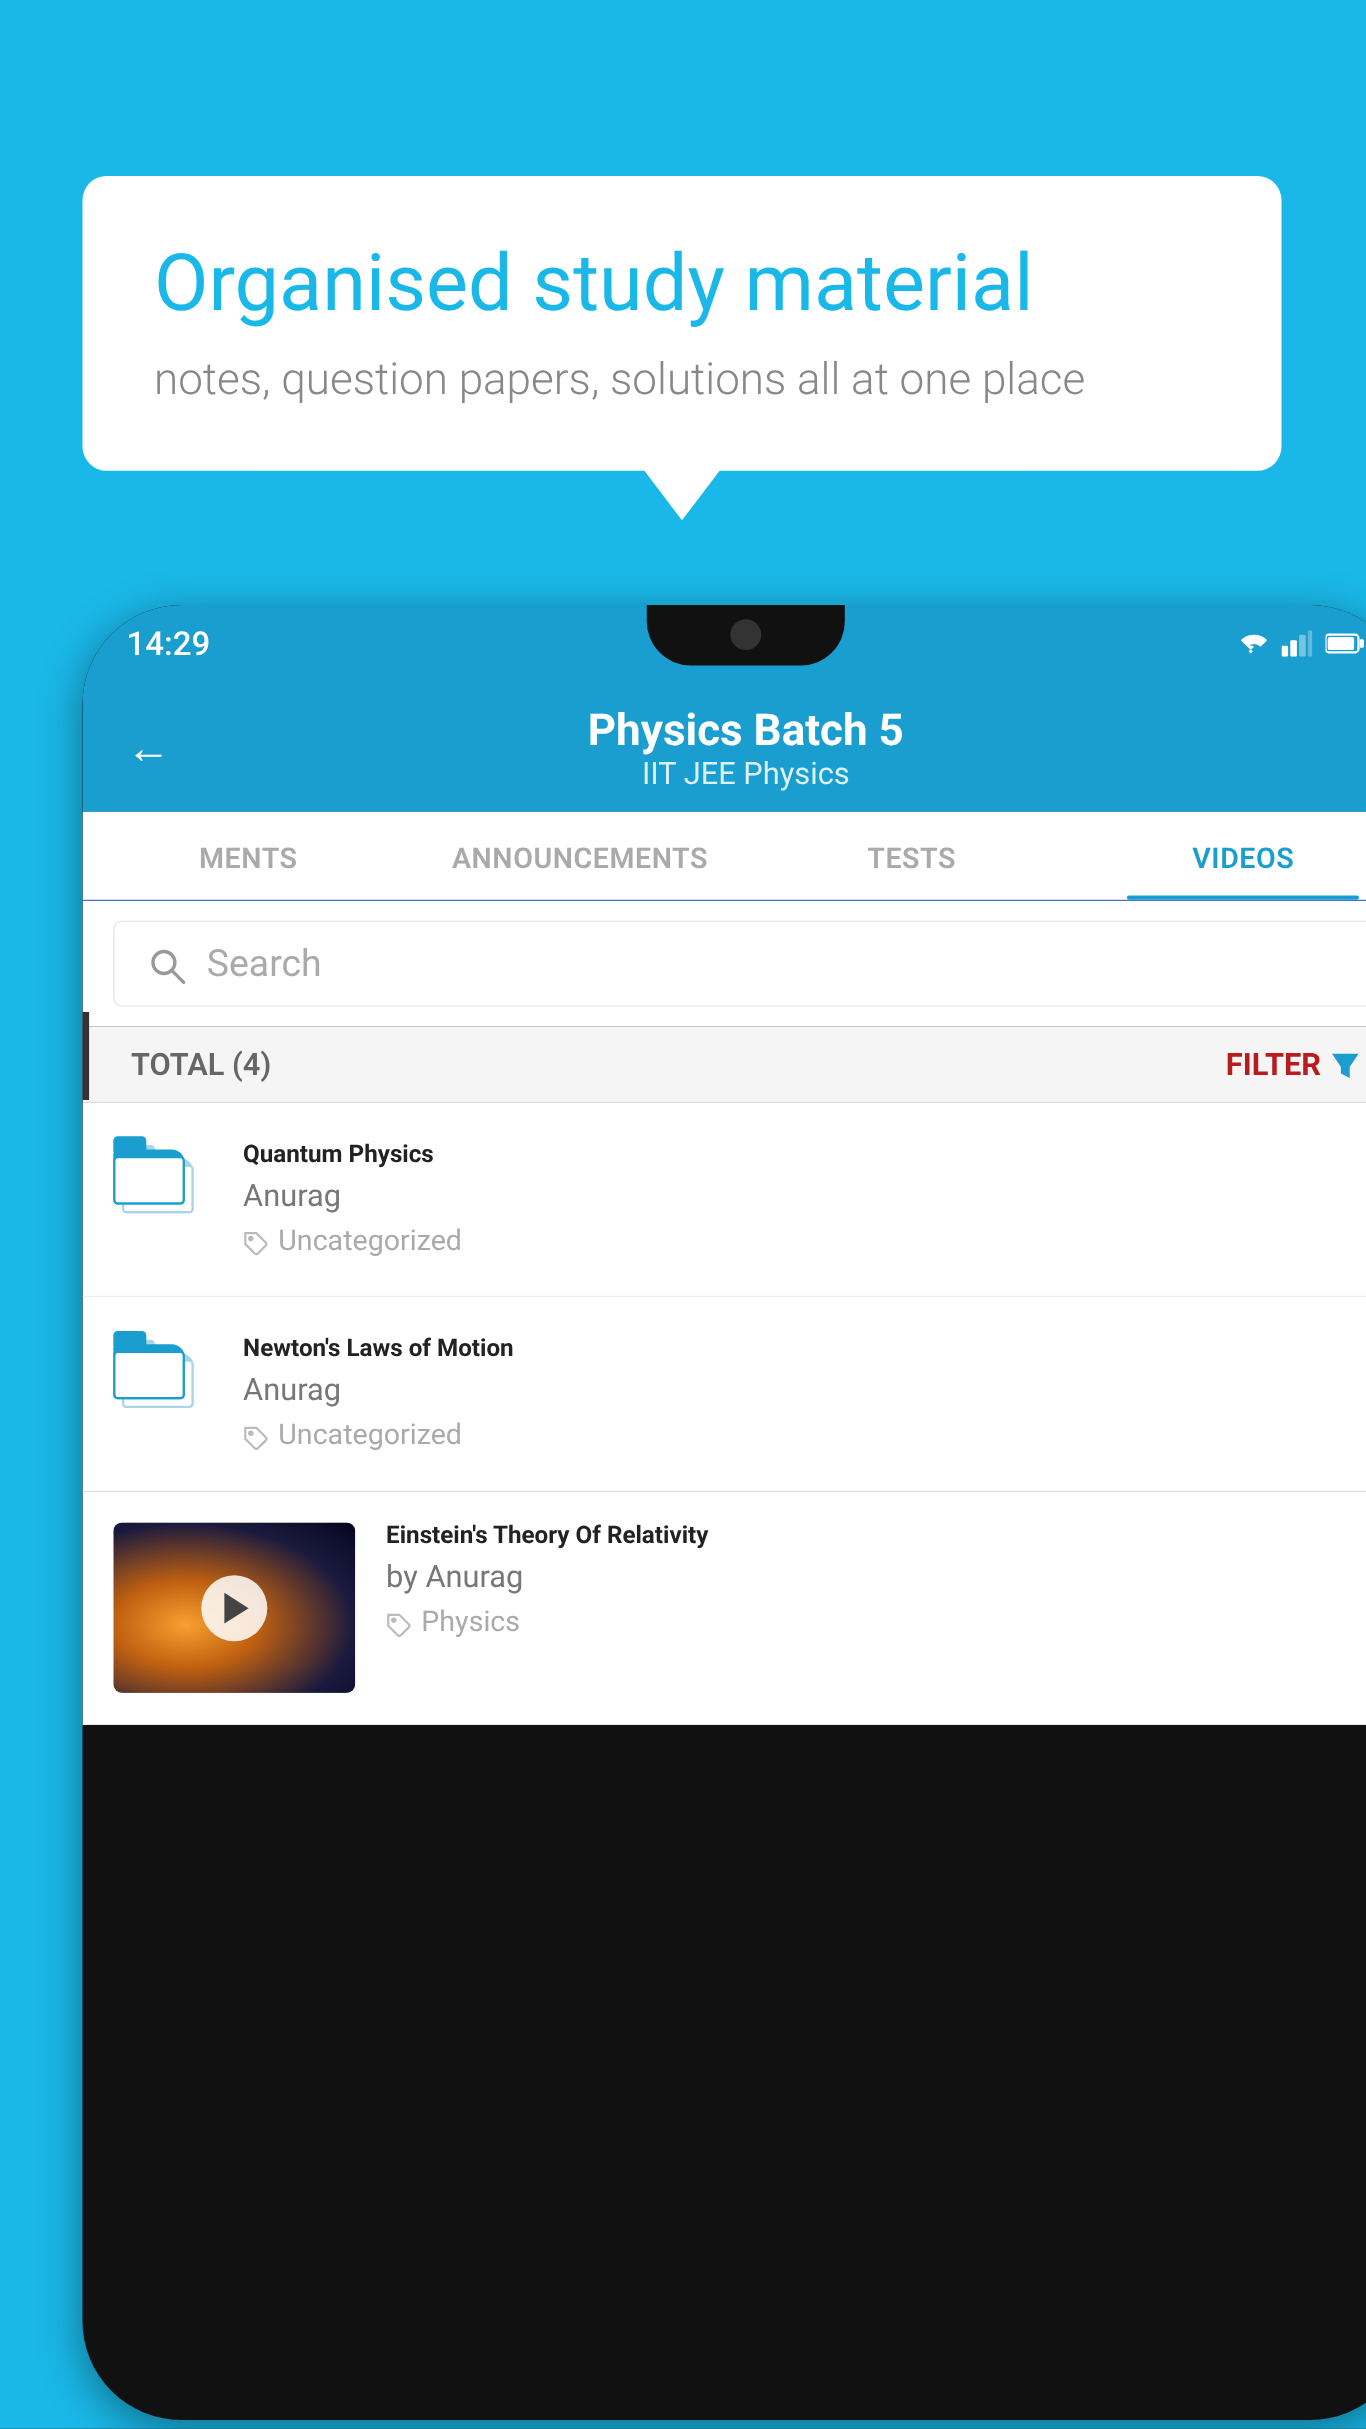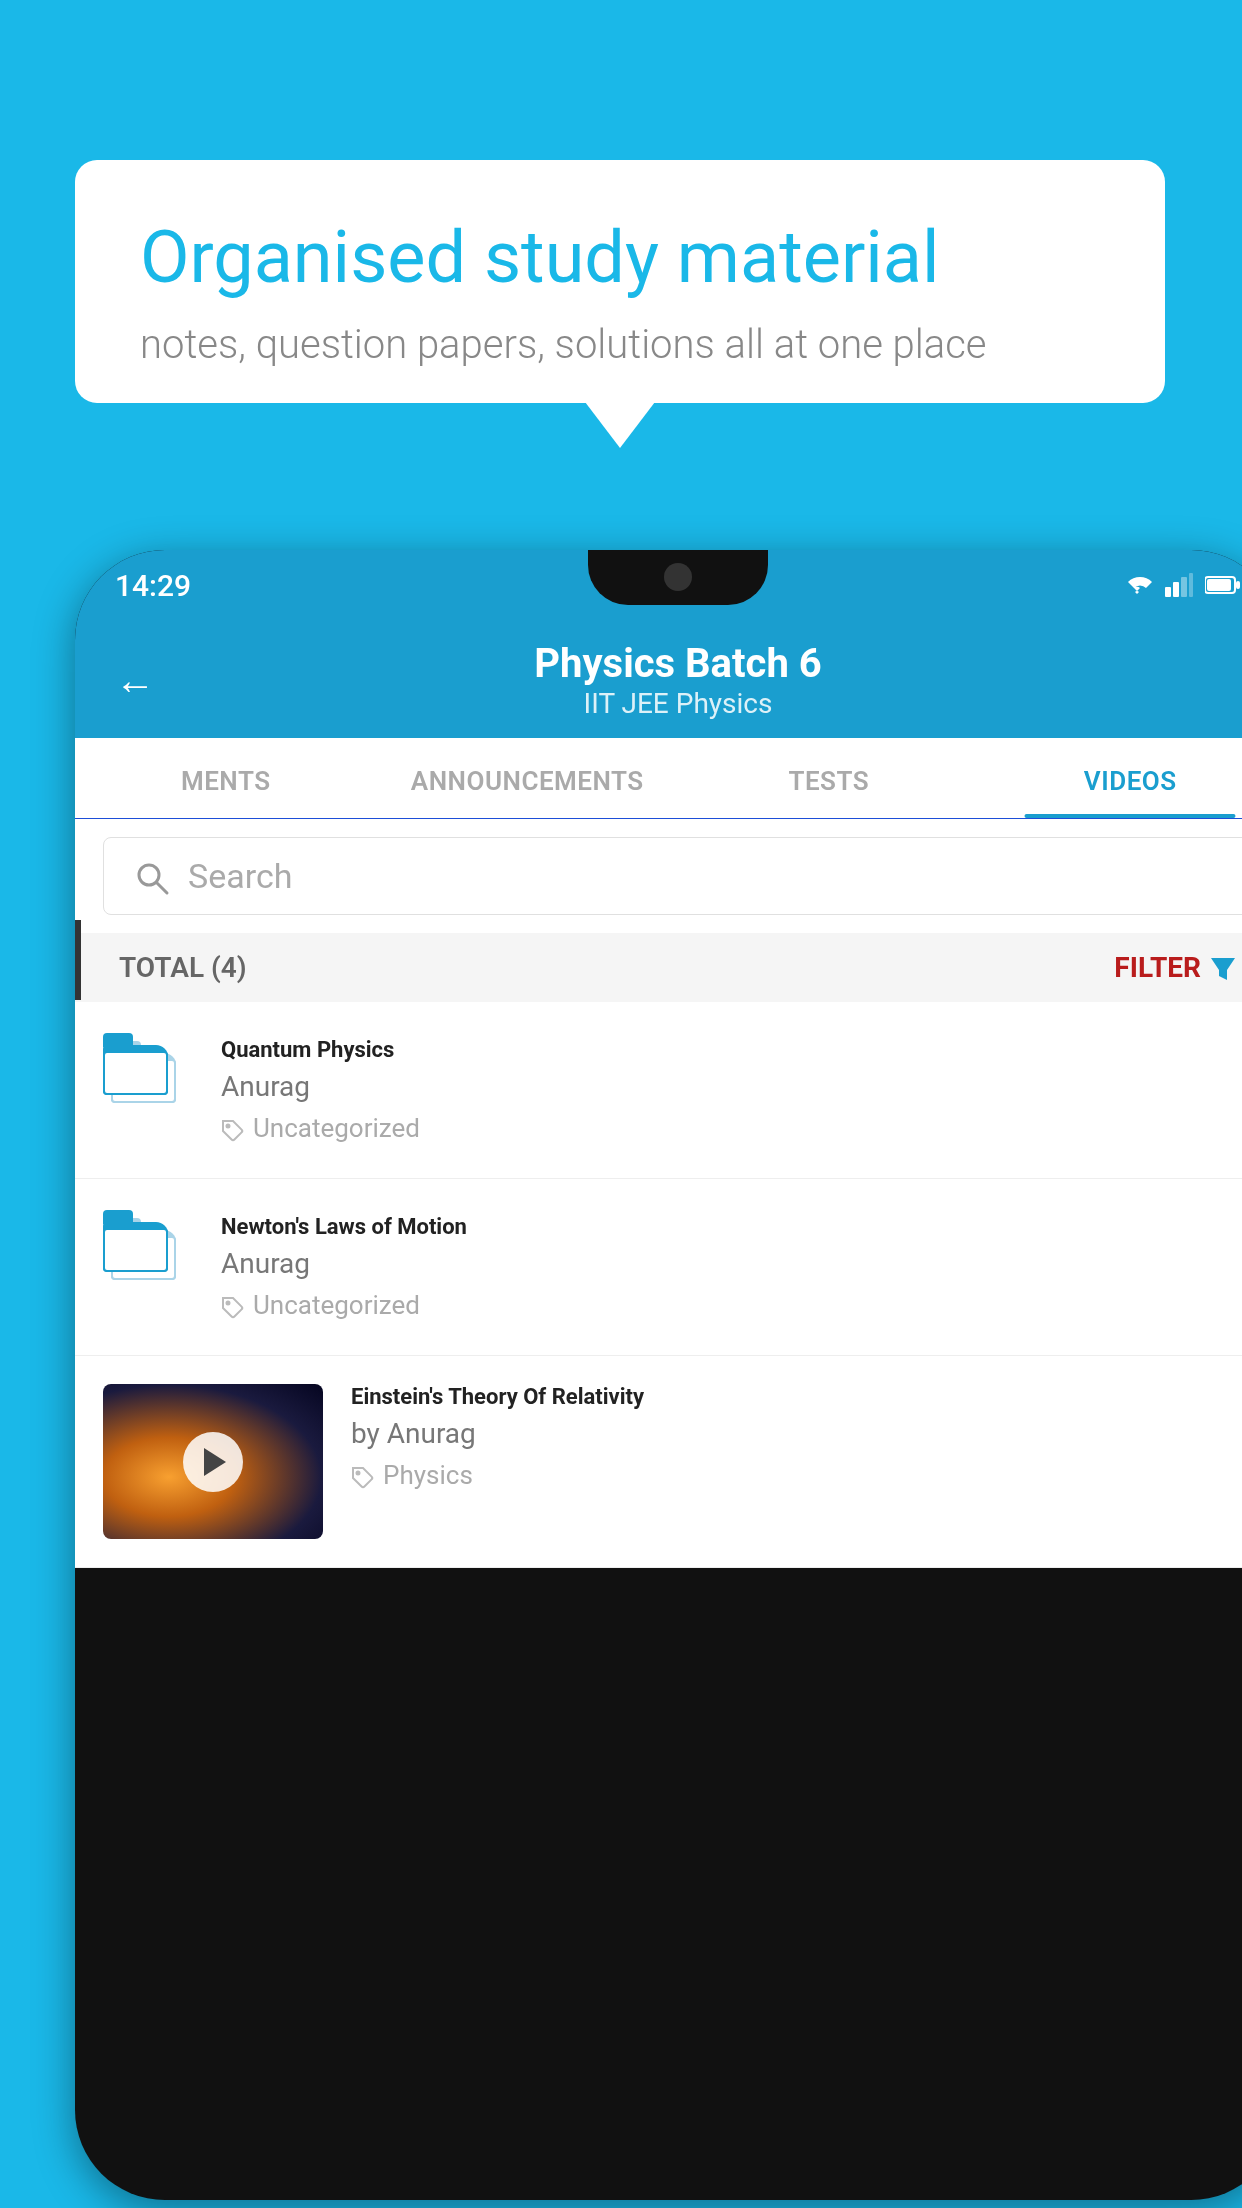--- a/index.html
+++ b/index.html
@@ -14,21 +14,21 @@
     }
 
     
     .speech-bubble {
       position: absolute;
       top: 160px;
       left: 75px;
       width: 1090px;
       background: white;
       border-radius: 22px;
-      padding: 55px 65px 35px 65px;
+      padding: 55px 65px 60px 65px;
     }
     .speech-bubble::after {
       content: '';
       position: absolute;
       bottom: -45px;
       left: 50%;
       transform: translateX(-50%);
       width: 0;
       height: 0;
       border-left: 38px solid transparent;
@@ -427,21 +427,21 @@
         <rect x="0" y="2" width="30" height="16" rx="3" stroke="white" stroke-width="2" fill="none"></rect>
         <rect x="2" y="4" width="24" height="12" rx="2" fill="white"></rect>
         <rect x="31" y="6" width="4" height="8" rx="2" fill="white"></rect>
       </svg>
     </div>
   </div>
 
   <div class="app-header">
     <div class="back-arrow">←</div>
     <div class="header-text">
-      <div class="header-title">Physics Batch 6</div>
+      <div class="header-title">Physics Batch 5</div>
       <div class="header-subtitle">IIT JEE    Physics</div>
     </div>
     <div style="width:40px"></div>
   </div>
 
   <div class="tabs-bar">
     <div class="tab-item">
       <span>MENTS</span>
     </div>
     <div class="tab-item">

